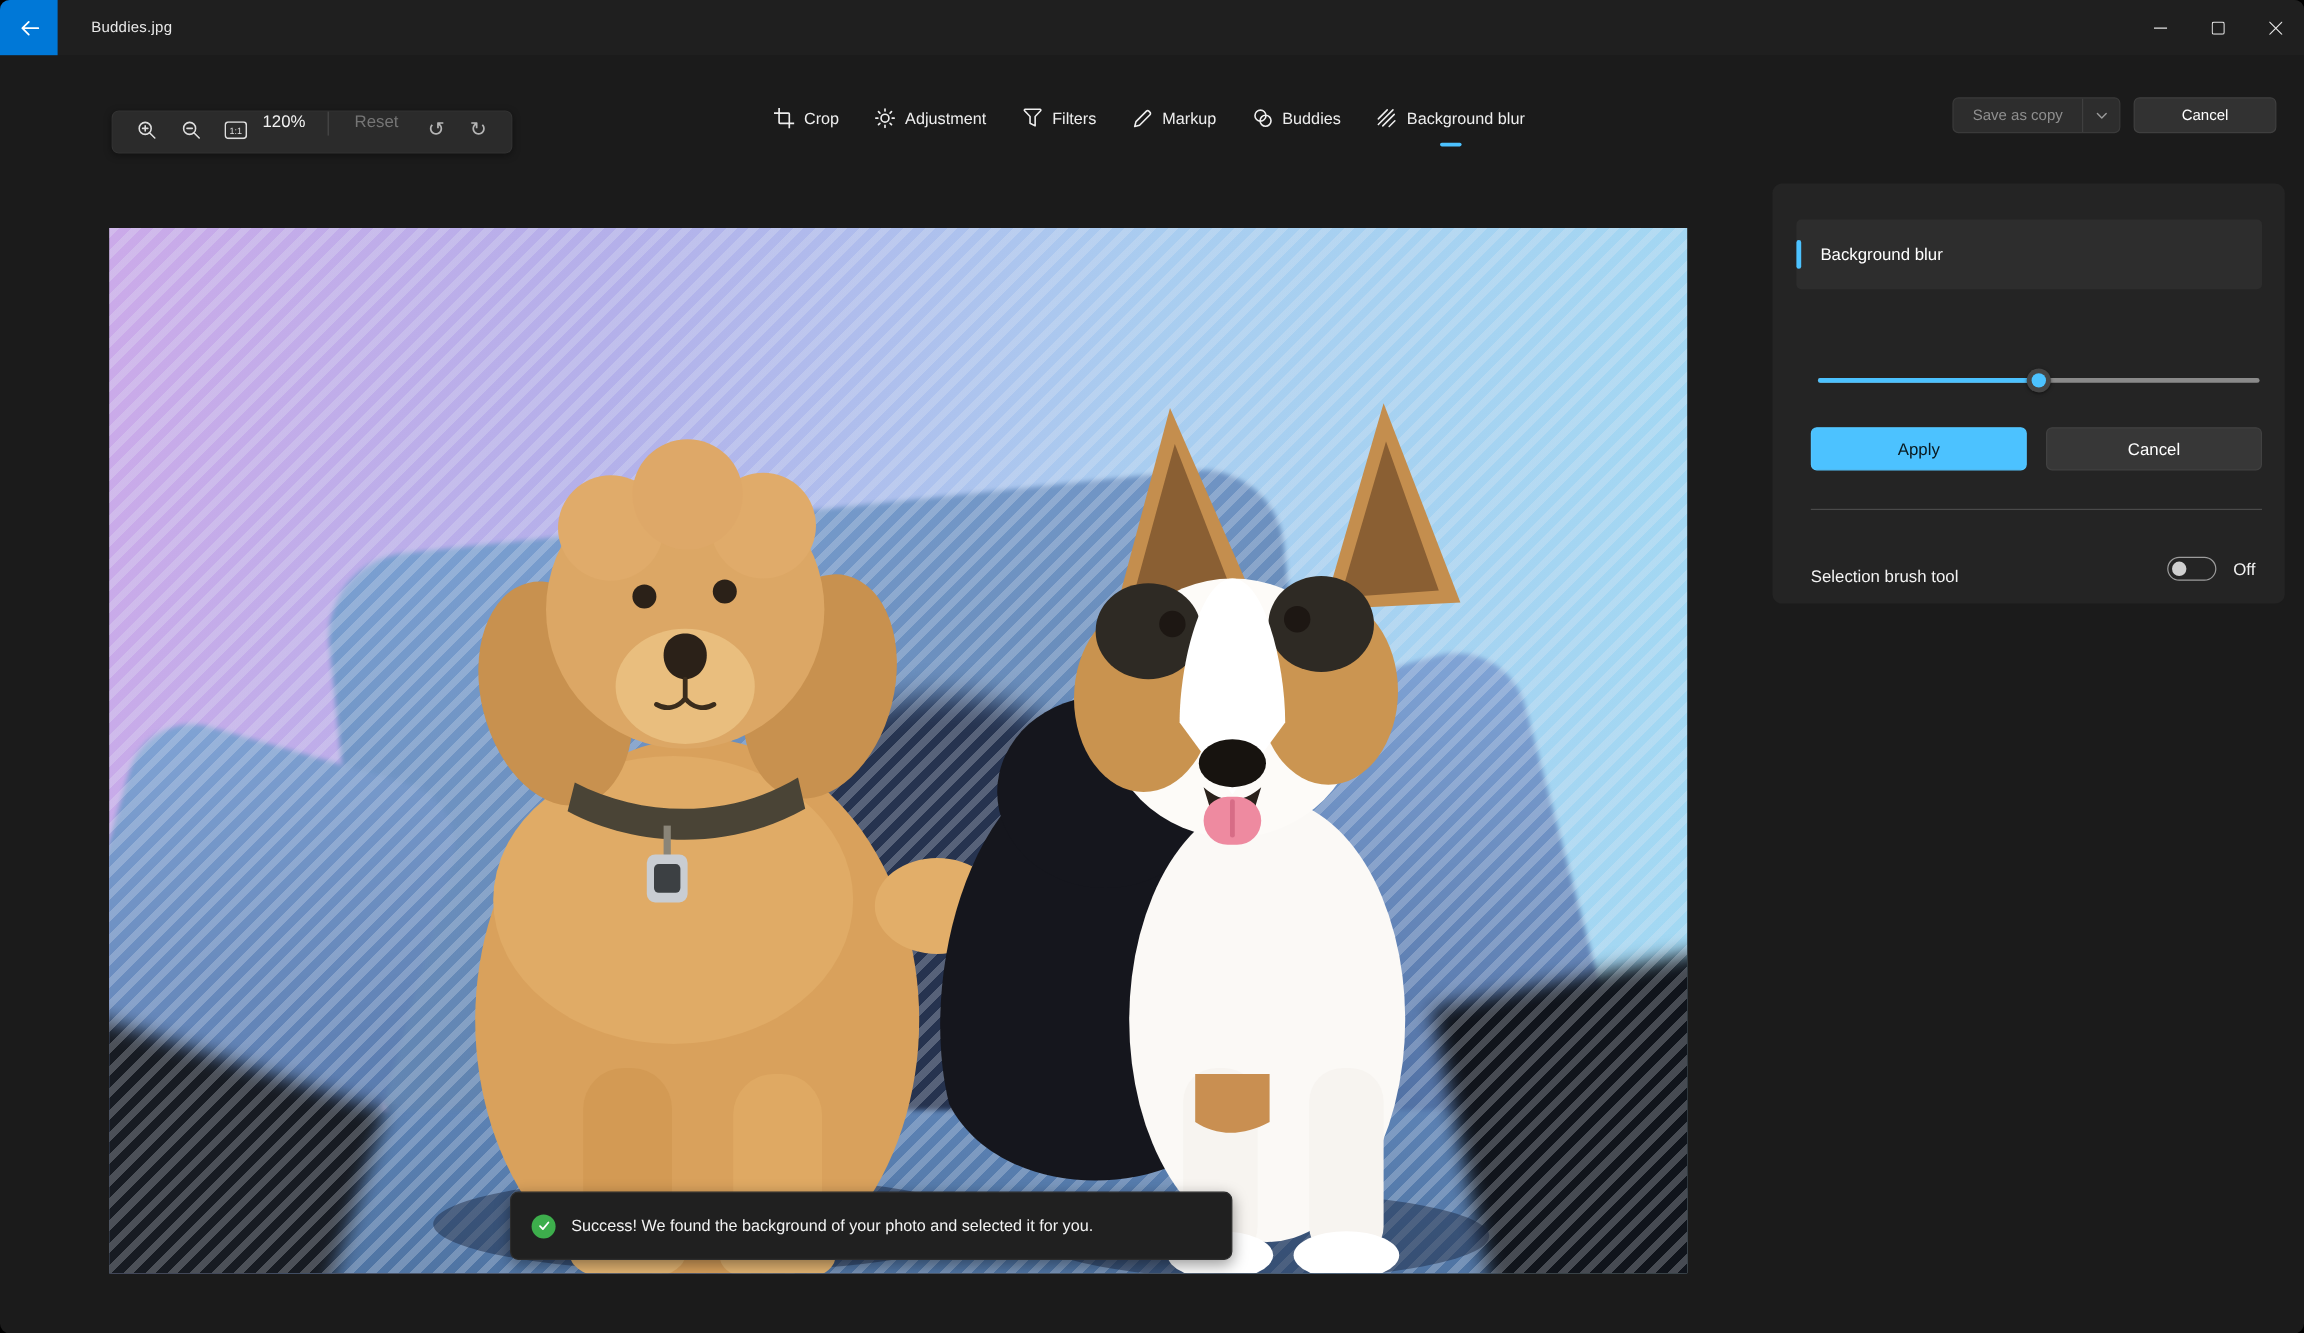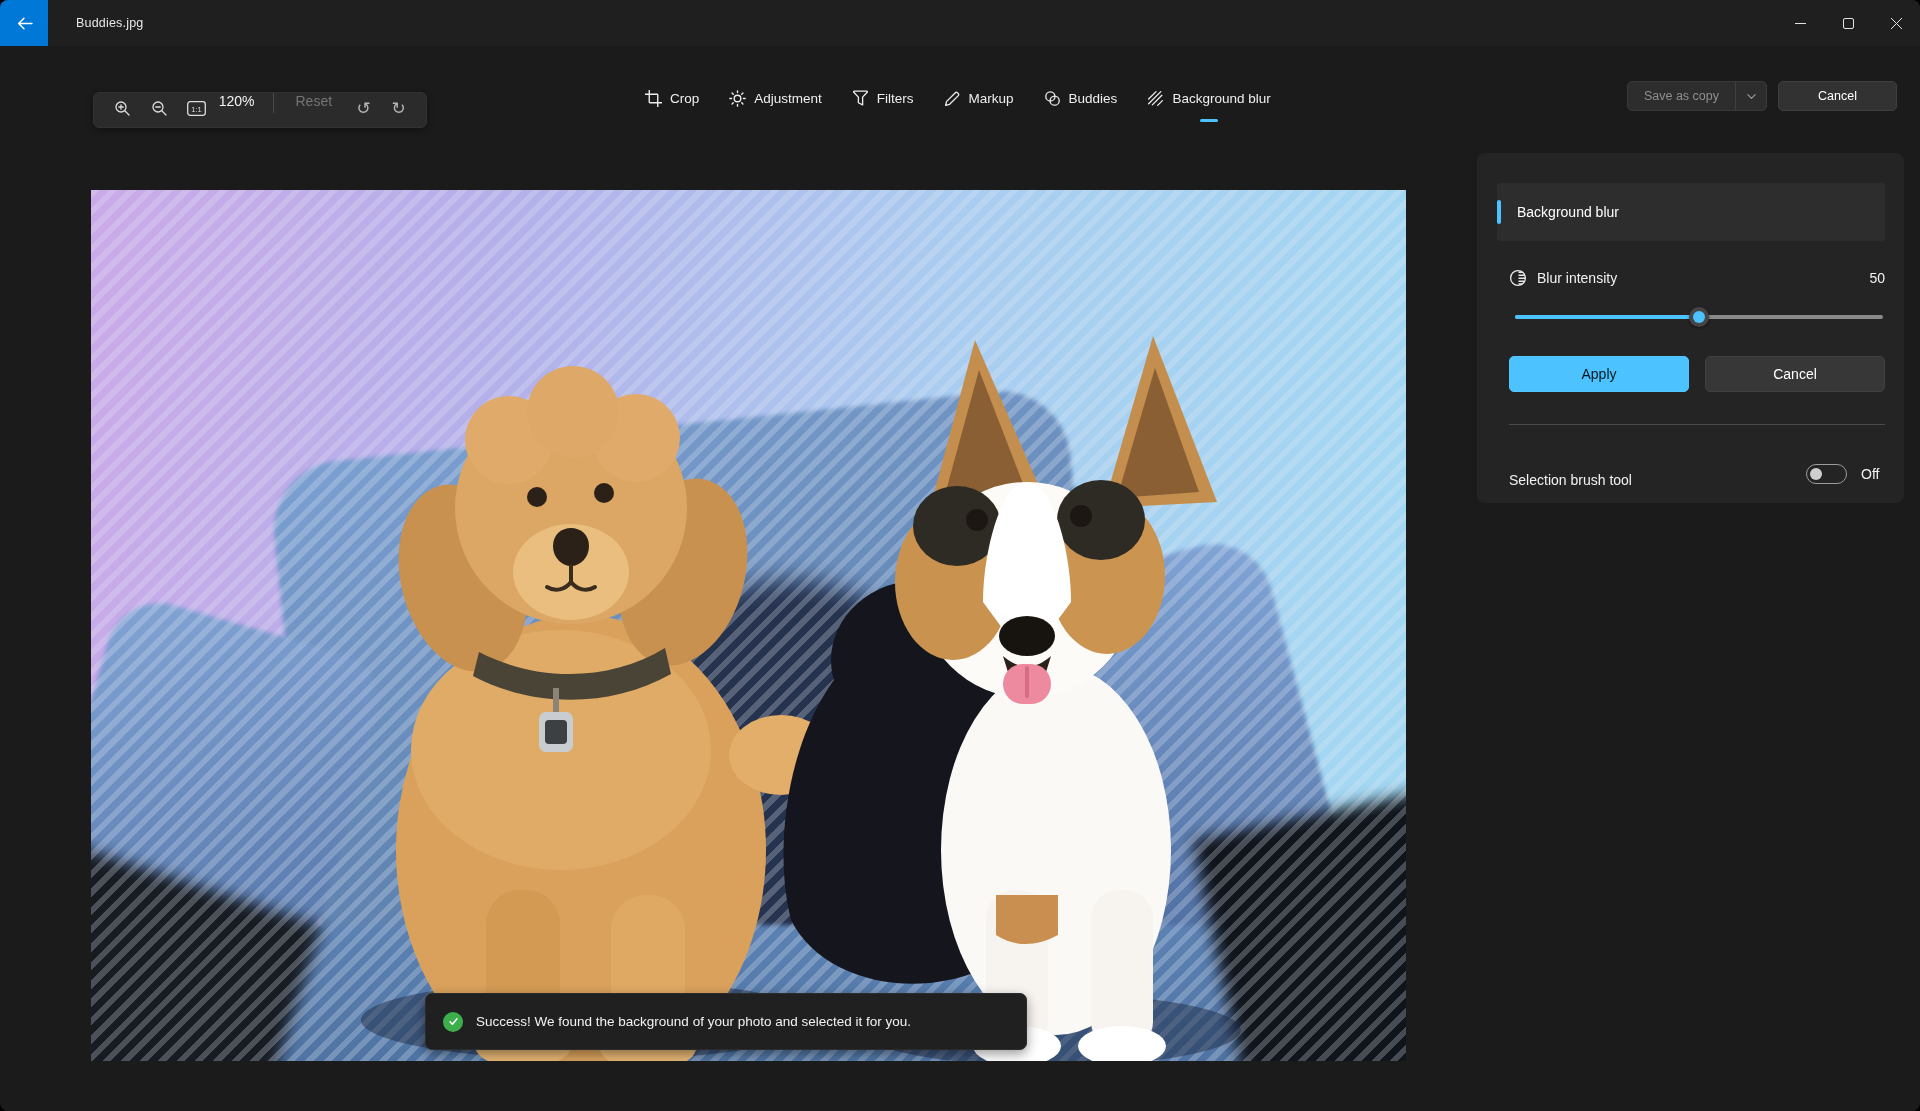--- a/index.html
+++ b/index.html
@@ -324,30 +324,20 @@
       <div class="toast-text">Success! We found the background of your photo and selected it for you.</div>
     </div>
   </div>
 
   <div class="panel">
     <div class="panel-header">
       <div class="accent-bar"></div>
       <div class="panel-title">Background blur</div>
     </div>
 
-    <div class="blur-row">
-      <svg viewBox="0 0 18 18">
-        <circle cx="9" cy="9" r="7.4" fill="none" stroke="#e8e8e8" stroke-width="1.3"></circle>
-        <g stroke="#e8e8e8" stroke-width="1.5">
-          <path d="M9.5 3.2h4.2M9.5 6.2h6.4M9.5 9.2h6.8M9.5 12.2h6M9.5 15h4"></path>
-        </g>
-      </svg>
-      <span class="blur-label">Blur intensity</span>
-      <span class="blur-value">50</span>
-    </div>
 
     <div class="slider">
       <div class="slider-track"></div>
       <div class="slider-fill" style="width: 50%;"></div>
       <div class="slider-thumb" style="left: calc(50% - 10px);"></div>
     </div>
 
     <div class="panel-buttons">
       <div class="btn-apply">Apply</div>
       <div class="btn-cancel-panel">Cancel</div>

